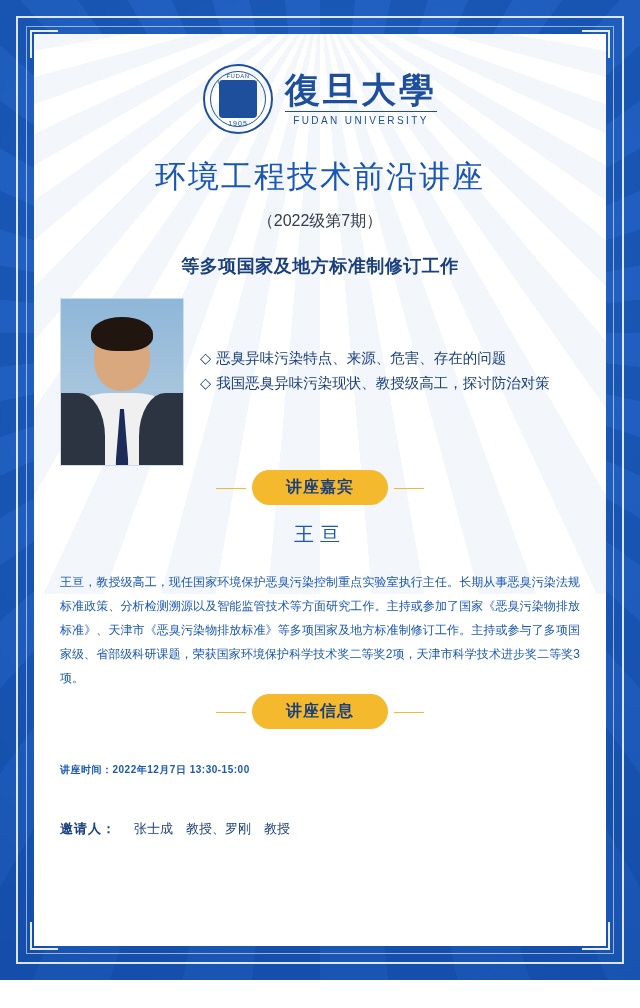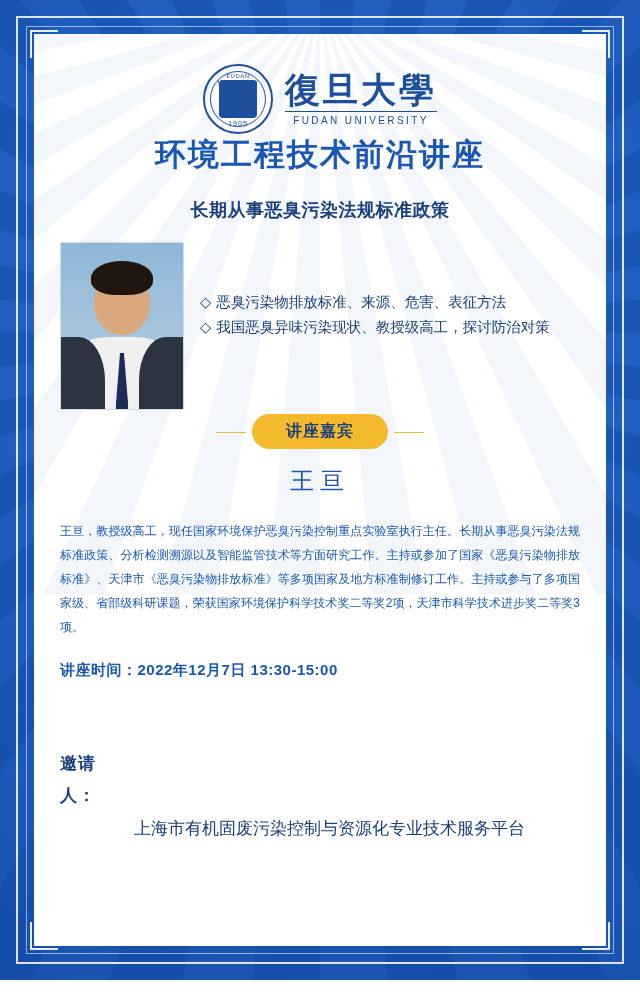--- a/index.html
+++ b/index.html
@@ -152,23 +152,24 @@
     margin-top: 3px;
     padding-top: 3px;
     width: 100%;
     text-align: center;
   }
 
   
   .main-title {
     text-align: center;
     font-size: 31px;
-    font-weight: bold;
+    font-weight: normal;
     color: #1a57b5;
     letter-spacing: 2px;
+    margin-top: 22px;
   }
   .subtitle {
     text-align: center;
     font-size: 16px;
     color: #333c4a;
     margin-top: 13px;
   }
   .topic {
     text-align: center;
     font-size: 18px;
@@ -277,46 +278,46 @@
     top: 50%;
     width: 30px;
     height: 1px;
     background: #f4b92c;
   }
   .badge::before { right: 100%; margin-right: 6px; }
   .badge::after { left: 100%; margin-left: 6px; }
 
   .speaker-name {
     text-align: center;
-    font-size: 24px;
+    font-size: 20px;
     color: #1a57b5;
     letter-spacing: 6px;
     margin-top: 16px;
     font-family: "DejaVu Serif", "Liberation Serif", serif;
   }
 
   .bio {
     margin-top: 22px;
     font-size: 12px;
     line-height: 2.0;
     color: #1a57b5;
     text-align: justify;
   }
 
   .info-line {
-    margin-top: 22px;
-    font-size: 15px;
+    margin-top: 34px;
+    font-size: 10px;
     font-weight: bold;
     color: #1a57b5;
     letter-spacing: 0.5px;
   }
 
   .footer {
-    margin-top: 68px;
-    font-size: 17px;
+    margin-top: 40px;
+    font-size: 13px;
     color: #1a3f7d;
     line-height: 1.9;
   }
   .f-row {
     display: flex;
     gap: 16px;
   }
   .f-label {
     flex: none;
     width: 58px;
@@ -352,55 +353,59 @@
           <div class="seal-inner"></div>
           <div class="seal-year">1905</div>
         </div>
         <div class="wordmark">
           <div class="wordmark-cn">復旦大學</div>
           <div class="wordmark-en">FUDAN UNIVERSITY</div>
         </div>
       </div>
 
       <div class="main-title">环境工程技术前沿讲座</div>
-      <div class="topic">长期从事恶臭污染法规标准政策</div>
+      <div class="subtitle">（2022级第7期）</div>
+      <div class="topic">等多项国家及地方标准制修订工作</div>
 
       <div class="speaker-row">
         <div class="portrait">
           <div class="p-body"></div>
           <div class="p-suitL"></div>
           <div class="p-suitR"></div>
           <div class="p-tie"></div>
           <div class="p-head"></div>
           <div class="p-hair"></div>
         </div>
         <div class="bullets">
           <div class="bullet">
             <span class="dia">◇</span>
-            <span>恶臭污染物排放标准、来源、危害、表征方法</span>
+            <span>恶臭异味污染特点、来源、危害、存在的问题</span>
           </div>
           <div class="bullet">
             <span class="dia">◇</span>
             <span>我国恶臭异味污染现状、教授级高工，探讨防治对策</span>
           </div>
         </div>
       </div>
 
       <div class="badge-wrap">
         <div class="badge">讲座嘉宾</div>
       </div>
       <div class="speaker-name">王亘</div>
       <div class="bio">王亘，教授级高工，现任国家环境保护恶臭污染控制重点实验室执行主任。长期从事恶臭污染法规标准政策、分析检测溯源以及智能监管技术等方面研究工作。主持或参加了国家《恶臭污染物排放标准》、天津市《恶臭污染物排放标准》等多项国家及地方标准制修订工作。主持或参与了多项国家级、省部级科研课题，荣获国家环境保护科学技术奖二等奖2项，天津市科学技术进步奖二等奖3项。</div>
 
+      <div class="badge-wrap">
+        <div class="badge">讲座信息</div>
+      </div>
       <div class="info-line">
         <span>讲座时间：</span><span>2022年12月7日 13:30-15:00</span>
       </div>
 
       <div class="footer">
         <div class="f-row">
           <div class="f-label">邀请人：</div>
+          <div class="f-val">张士成　教授、罗刚　教授</div>
         </div>
-        <div class="f-note">上海市有机固废污染控制与资源化专业技术服务平台</div>
       </div>
 
     </div>
   </div>
 </div>
 
 </body></html>

